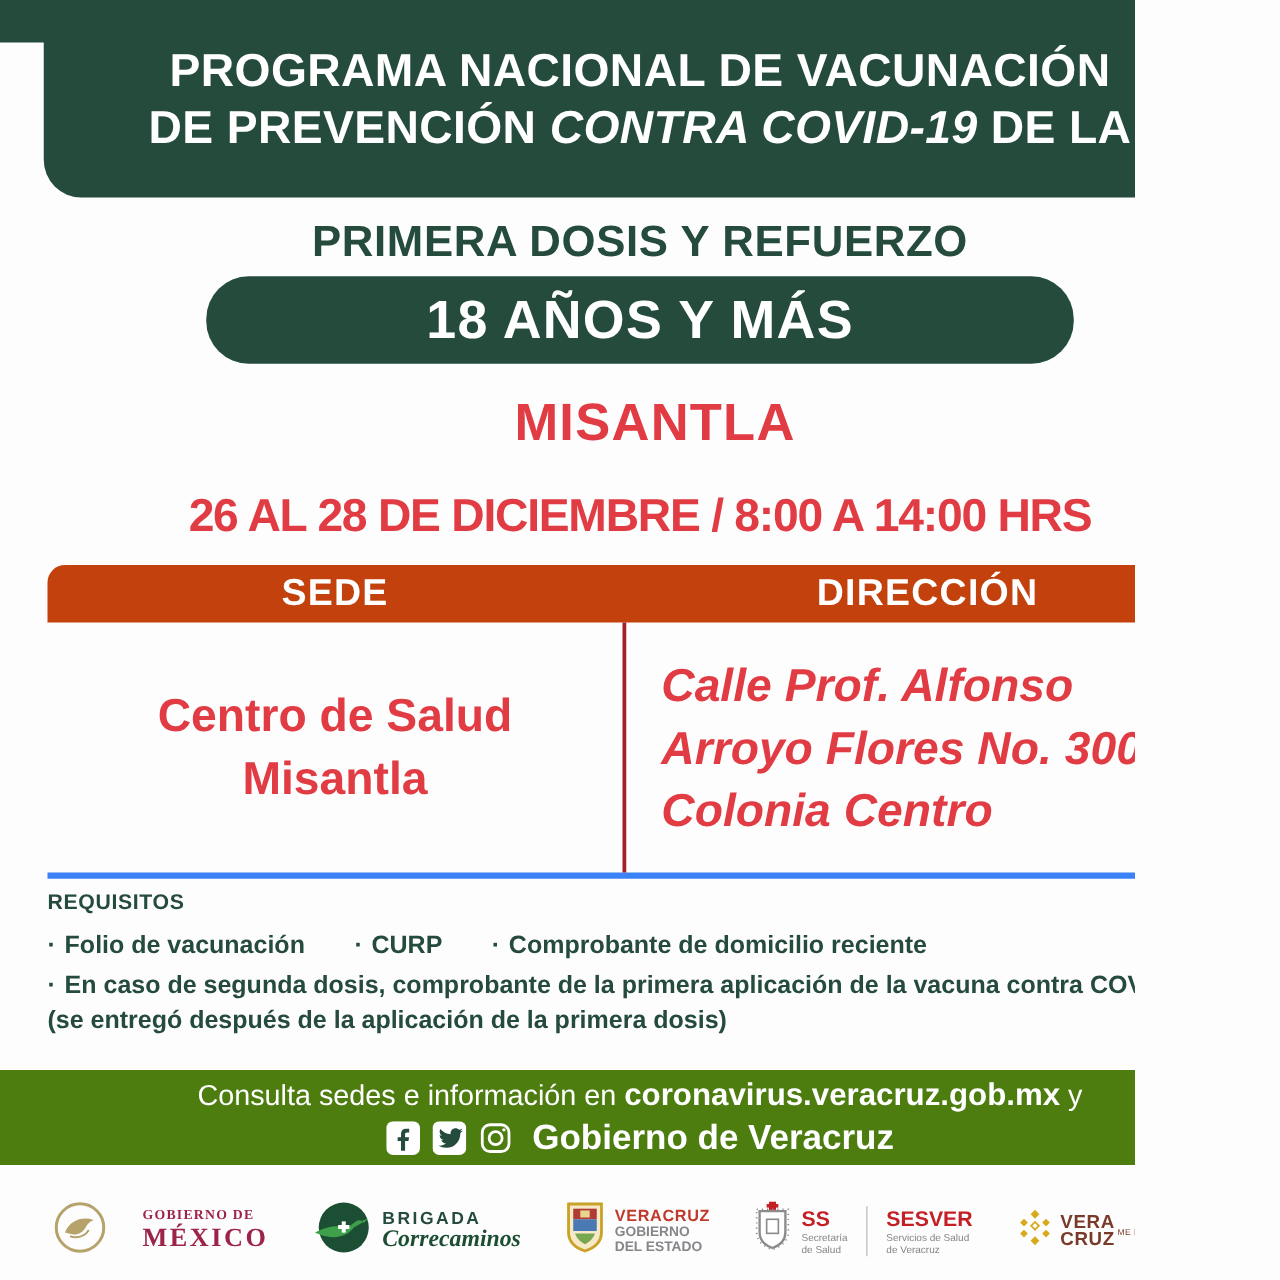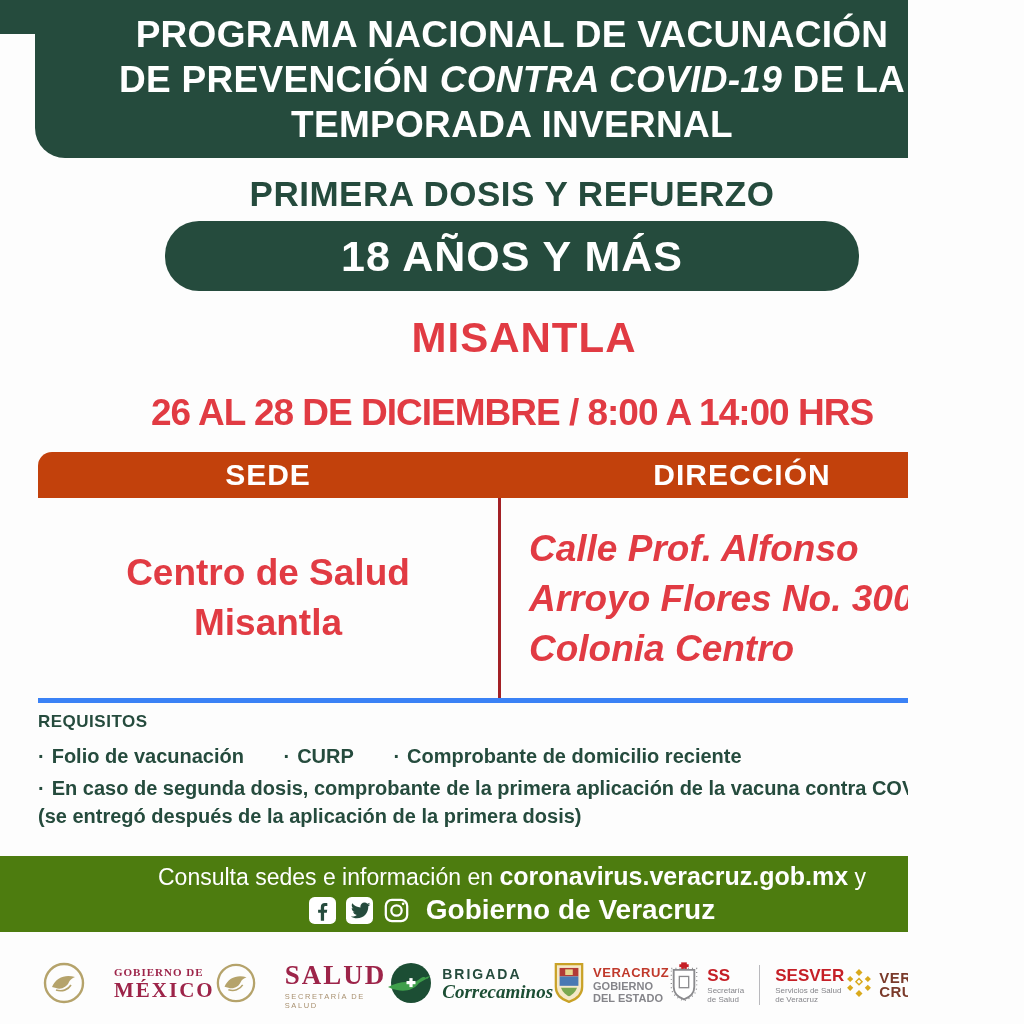--- a/index.html
+++ b/index.html
@@ -78,21 +78,20 @@
 </head>
 <body>
 
 <div class="poster">
 
   <div class="top-strip"></div>
   <div class="top-banner">
     <div class="btext">
       <div>PROGRAMA NACIONAL DE VACUNACIÓN</div>
       <div><span>DE PREVENCIÓN </span><span class="em">CONTRA COVID-19</span><span> DE LA</span></div>
-      <div>TEMPORADA INVERNAL</div>
     </div>
   </div>
 
   <div class="dose-line">PRIMERA DOSIS Y REFUERZO</div>
   <div class="age-pill">
     <span>18 AÑOS Y MÁS</span>
   </div>
 
   <div class="city">MISANTLA</div>
   <div class="schedule">26 AL 28 DE DICIEMBRE / 8:00 A 14:00 HRS</div>
@@ -161,33 +160,20 @@
             <path d="M10 26c4-10 14-13 23-10-3 1-5 3-6 5-2 5-8 8-13 6z" fill="#b5a36b"></path>
             <path d="M14 29c6 2 12 0 15-5" stroke="#b5a36b" stroke-width="1.6" fill="none"></path>
           </svg>
       </span>
       <span class="serifcaps">
         <div class="gobmx-l1">GOBIERNO DE</div>
         <div class="gobmx-l2">MÉXICO</div>
       </span>
     </div>
 
-    <div class="logo">
-      <span>
-        <svg width="42" height="42" viewBox="0 0 44 44">
-            <circle cx="22" cy="22" r="19" fill="none" stroke="#b5a36b" stroke-width="2.4"></circle>
-            <path d="M10 26c4-10 14-13 23-10-3 1-5 3-6 5-2 5-8 8-13 6z" fill="#b5a36b"></path>
-            <path d="M14 29c6 2 12 0 15-5" stroke="#b5a36b" stroke-width="1.6" fill="none"></path>
-          </svg>
-      </span>
-      <span class="serifcaps">
-        <div class="salud-name">SALUD</div>
-        <div class="salud-sub">SECRETARÍA DE SALUD</div>
-      </span>
-    </div>
 
     <div class="logo">
       <span>
         <svg width="48" height="48" viewBox="0 0 48 48">
             <circle cx="25" cy="24" r="20" fill="#1c4e34"></circle>
             <path d="M2 28c10-5 18-6 26-4l7-5c2-1.5 4.5-1 5.5.8l-7.5 4.2c-5 7-14 9-22 7-3-.5-6-1.5-9-3z" fill="#3fa04b"></path>
             <path d="M39.5 18.5l5-1.8-3.6 3.6z" fill="#3fa04b"></path>
             <rect x="20.5" y="22" width="9" height="3.2" fill="#fff"></rect>
             <rect x="23.4" y="19.1" width="3.2" height="9" fill="#fff"></rect>
           </svg>

